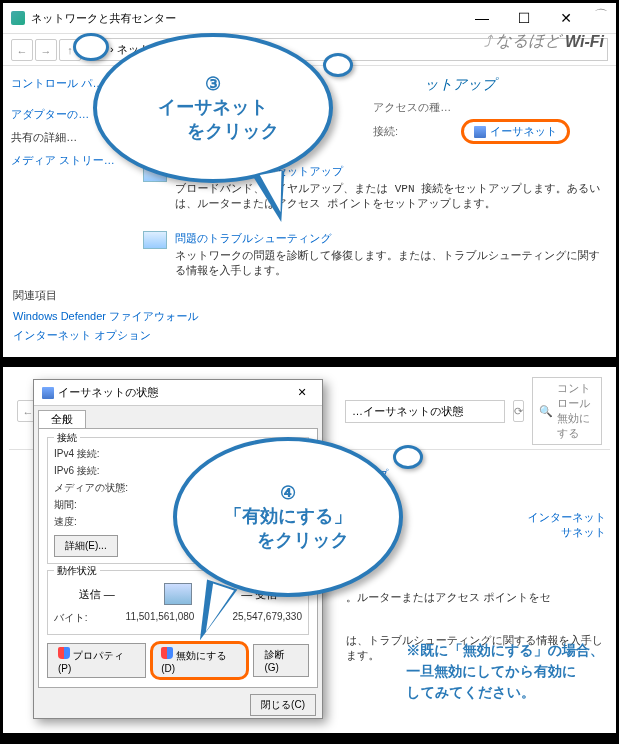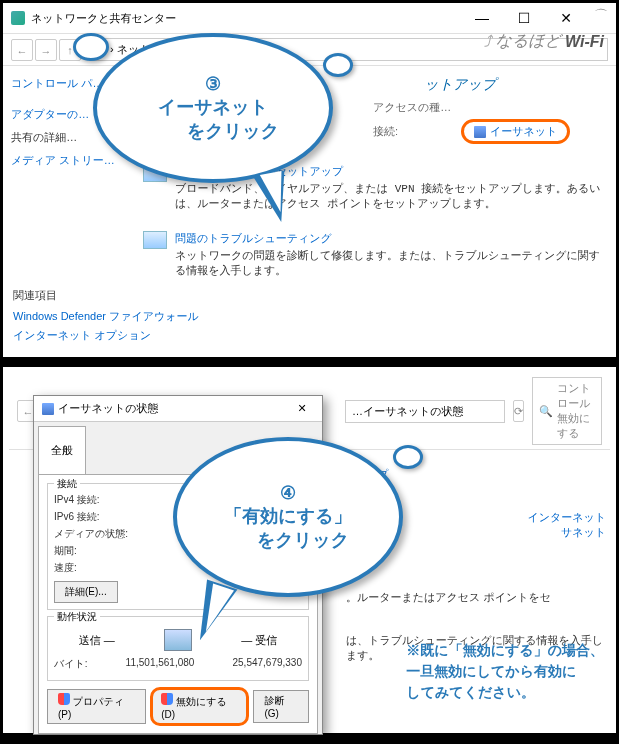--- a/index.html
+++ b/index.html
@@ -49,25 +49,25 @@
   
   
   .bubble { position: absolute; background: #fff; border: 4px solid #2a7ab8; border-radius: 50%; box-shadow: 4px 4px 6px rgba(0,0,0,0.3); display: flex; flex-direction: column; align-items: center; justify-content: center; z-index: 10; }
   .bubble .txt { font-size: 18px; color: #2a7ab8; font-weight: bold; text-align: center; line-height: 1.3; }
   .bubble-tail { position: absolute; width: 0; height: 0; }
   .tail1 { border-left: 20px solid transparent; border-right: 12px solid transparent; border-top: 50px solid #2a7ab8; bottom: -44px; right: 40px; transform: rotate(-10deg); }
   .tail1::after { content:""; position:absolute; border-left: 14px solid transparent; border-right: 8px solid transparent; border-top: 40px solid #fff; top: -50px; left: -13px; }
   .bubble-sub { position: absolute; width: 30px; height: 24px; background: #fff; border: 3px solid #2a7ab8; border-radius: 50%; box-shadow: 2px 2px 4px rgba(0,0,0,0.3); }
   
   
-  .dialog { position: absolute; top: 28px; left: 30px; width: 290px; height: 340px; background: #f0f0f0; border: 1px solid #888; box-shadow: 4px 4px 10px rgba(0,0,0,0.4); z-index: 5; }
+  .dialog { position: absolute; top: 12px; left: 30px; width: 290px; height: 340px; background: #f0f0f0; border: 1px solid #888; box-shadow: 4px 4px 10px rgba(0,0,0,0.4); z-index: 5; }
   .dlg-title { background: #fff; padding: 5px 8px; display: flex; justify-content: space-between; align-items: center; border-bottom: 1px solid #ccc; font-size: 11px; }
   .dlg-close { width: 24px; text-align: center; }
   .dlg-tabs { display: flex; padding: 4px 4px 0; }
-  .dlg-tab { background: #fff; border: 1px solid #aaa; border-bottom: none; padding: 16px 12px; font-size: 11px; }
+  .dlg-tab { background: #fff; border: 1px solid #aaa; border-bottom: none; padding: 1px 12px; font-size: 11px; }
   .dlg-body { background: #fff; margin: 0 4px; border: 1px solid #aaa; padding: 8px; height: 260px; font-size: 11px; }
   .dlg-group { border: 1px solid #ccc; margin-bottom: 6px; padding: 6px; position: relative; }
   .dlg-group-label { position: absolute; top: -7px; left: 6px; background: #fff; padding: 0 3px; font-size: 10px; }
   .dlg-row { display: flex; justify-content: space-between; margin: 3px 0; font-size: 10px; }
   .dlg-row .k { color: #333; }
   .dlg-row .v { color: #333; margin-left: 16px; }
   .dlg-btn { border: 1px solid #999; background: #efefef; padding: 3px 10px; font-size: 10px; display: inline-block; }
   .dlg-btn.highlight { border: 3px solid #ff6600; border-radius: 10px; padding: 3px 8px; }
   .dlg-activity { display: flex; justify-content: space-around; align-items: center; margin: 6px 0; }
   .dlg-comp-icon { width: 28px; height: 22px; background: linear-gradient(#cdf,#8bd); border: 1px solid #789; }

